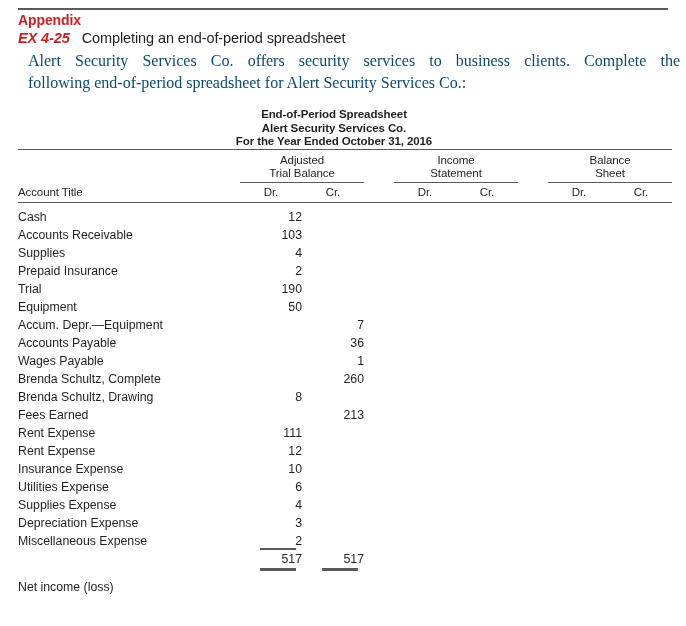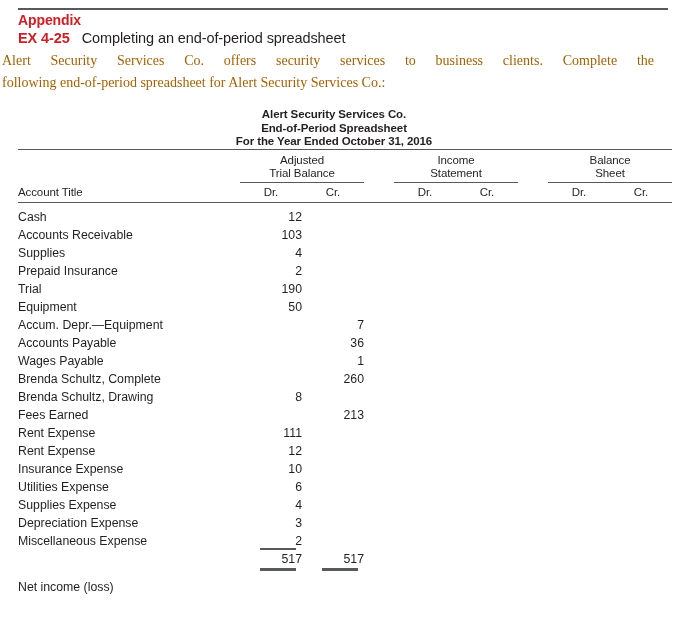--- a/index.html
+++ b/index.html
@@ -42,40 +42,41 @@
   }
   .ex-line {
     line-height: 18px;
     white-space: nowrap;
   }
   .ex-number {
     font-size: 14.5px;
     font-weight: bold;
     color: #cc2026;
     letter-spacing: -0.1px;
+    font-style: italic;
   }
   .ex-title {
     font-size: 14.5px;
     font-weight: normal;
     color: #231f20;
     margin-left: 12px;
     letter-spacing: -0.1px;
   }
 
   
   .body-text {
     position: absolute;
-    left: 2px;
+    left: 28px;
     top: 50px;
     width: 652px;
     font-family: "Liberation Serif", serif;
-    font-size: 14px;
+    font-size: 16px;
     line-height: 22px;
     text-align: justify;
-    color: #a16207;
+    color: #0c4a6e;
   }
   .body-text > span { display: block; }
   .body-text .ln1 {
     text-align: justify;
     text-align-last: justify;
   }
 
   
   .sheet {
     position: absolute;
@@ -203,22 +204,22 @@
 
 <div class="body-text">
   <span class="ln1">Alert Security Services Co. offers security services to business clients. Complete the</span>
   <span class="ln2">following end-of-period spreadsheet for Alert Security Services Co.:</span>
 </div>
 
 <div class="sheet">
 
   <div class="sheet-title">
     <div class="sheet-title-inner">
+      <div>End-of-Period Spreadsheet</div>
       <div>Alert Security Services Co.</div>
-      <div>End-of-Period Spreadsheet</div>
       <div>For the Year Ended October 31, 2016</div>
     </div>
   </div>
 
   <table class="ws">
     <colgroup>
       <col class="c-title">
       <col class="c-num">
         <col class="c-num">
       <col class="c-gap">

